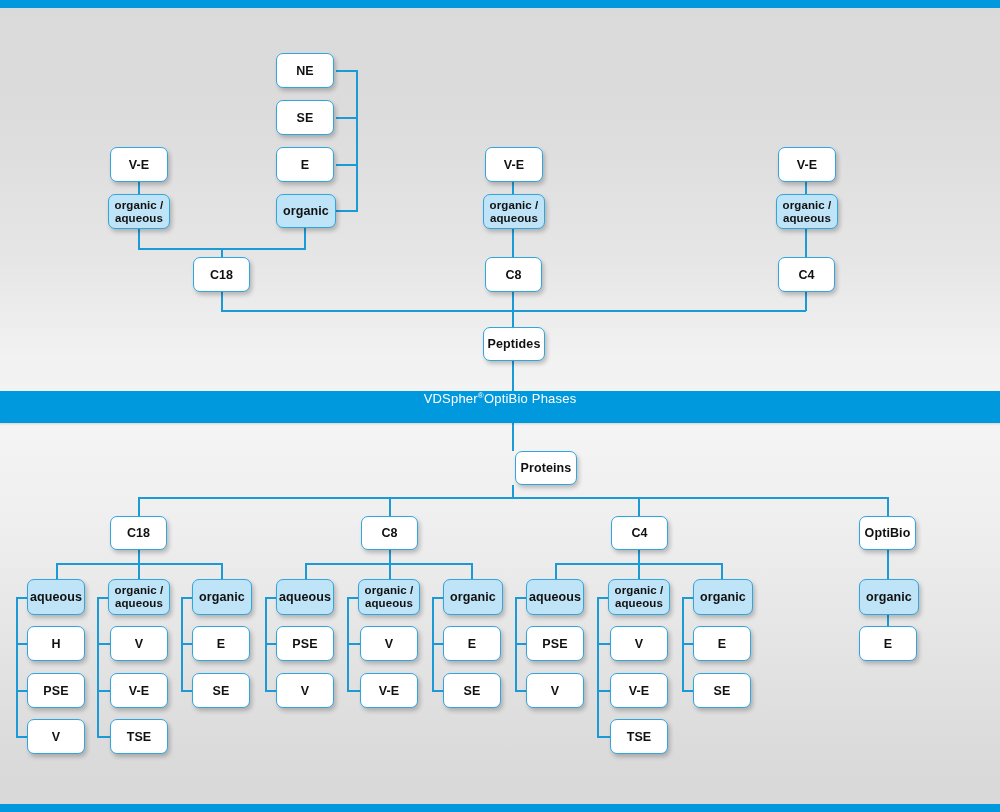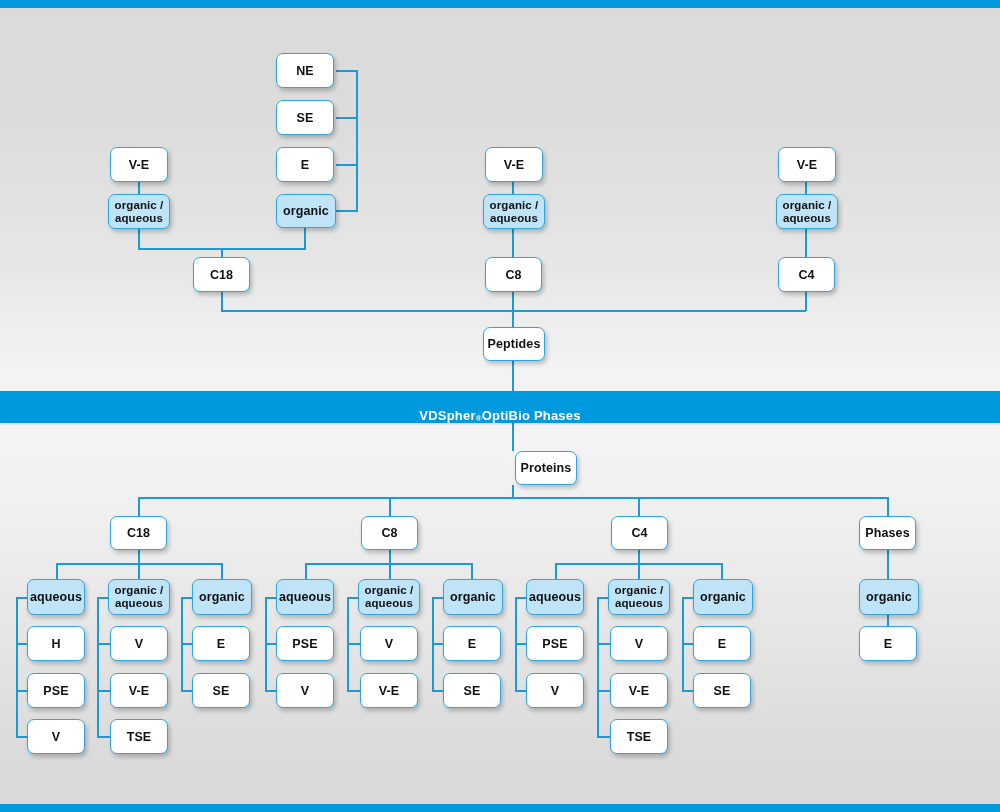--- a/index.html
+++ b/index.html
@@ -46,22 +46,22 @@
   }
   .node.fill{
     background:#bfe3f7;
   }
   .node.two{font-size:11.5px;}
 
   
   .banner{
     position:absolute;left:0;width:1000px;height:32px;top:391px;
     background:#0099dd;
-    display:flex;align-items:flex-end;justify-content:center;
-    color:#fff;font-weight:bold;font-size:13px;letter-spacing:.2px;
+    display:flex;align-items:flex-start;justify-content:center;
+    color:#fff;font-weight:normal;font-size:13px;letter-spacing:.2px;
     z-index:8;
     box-shadow:0 1px 2px rgba(0,0,0,.15);
   }
   .banner sup{font-size:8px;vertical-align:super;}
   .bn-txt{display:inline-block;}
 </style>
 </head>
 <body>
 
 <div id="stage">
@@ -327,21 +327,21 @@
   <div class="ln lnh" style="left:682px;top:643px;width:13px;"></div>
   <div class="ln lnh" style="left:682px;top:690px;width:13px;"></div>
   <div class="node" style="left:693px;top:626px;width:58px;height:35px;">
     <span>E</span>
   </div>
   <div class="node" style="left:693px;top:673px;width:58px;height:35px;">
     <span>SE</span>
   </div>
 
   <div class="node" style="left:859px;top:516px;width:57px;height:34px;">
-    <span>Phases</span>
+    <span>OptiBio</span>
   </div>
   <div class="ln lnv" style="left:887px;top:550px;height:30px;"></div>
   <div class="node fill" style="left:859px;top:579px;width:60px;height:36px;">
     <span style="white-space:pre-line;">organic</span>
   </div>
   <div class="ln lnv" style="left:887px;top:615px;height:13px;"></div>
   <div class="node" style="left:859px;top:626px;width:58px;height:35px;">
     <span>E</span>
   </div>
 

